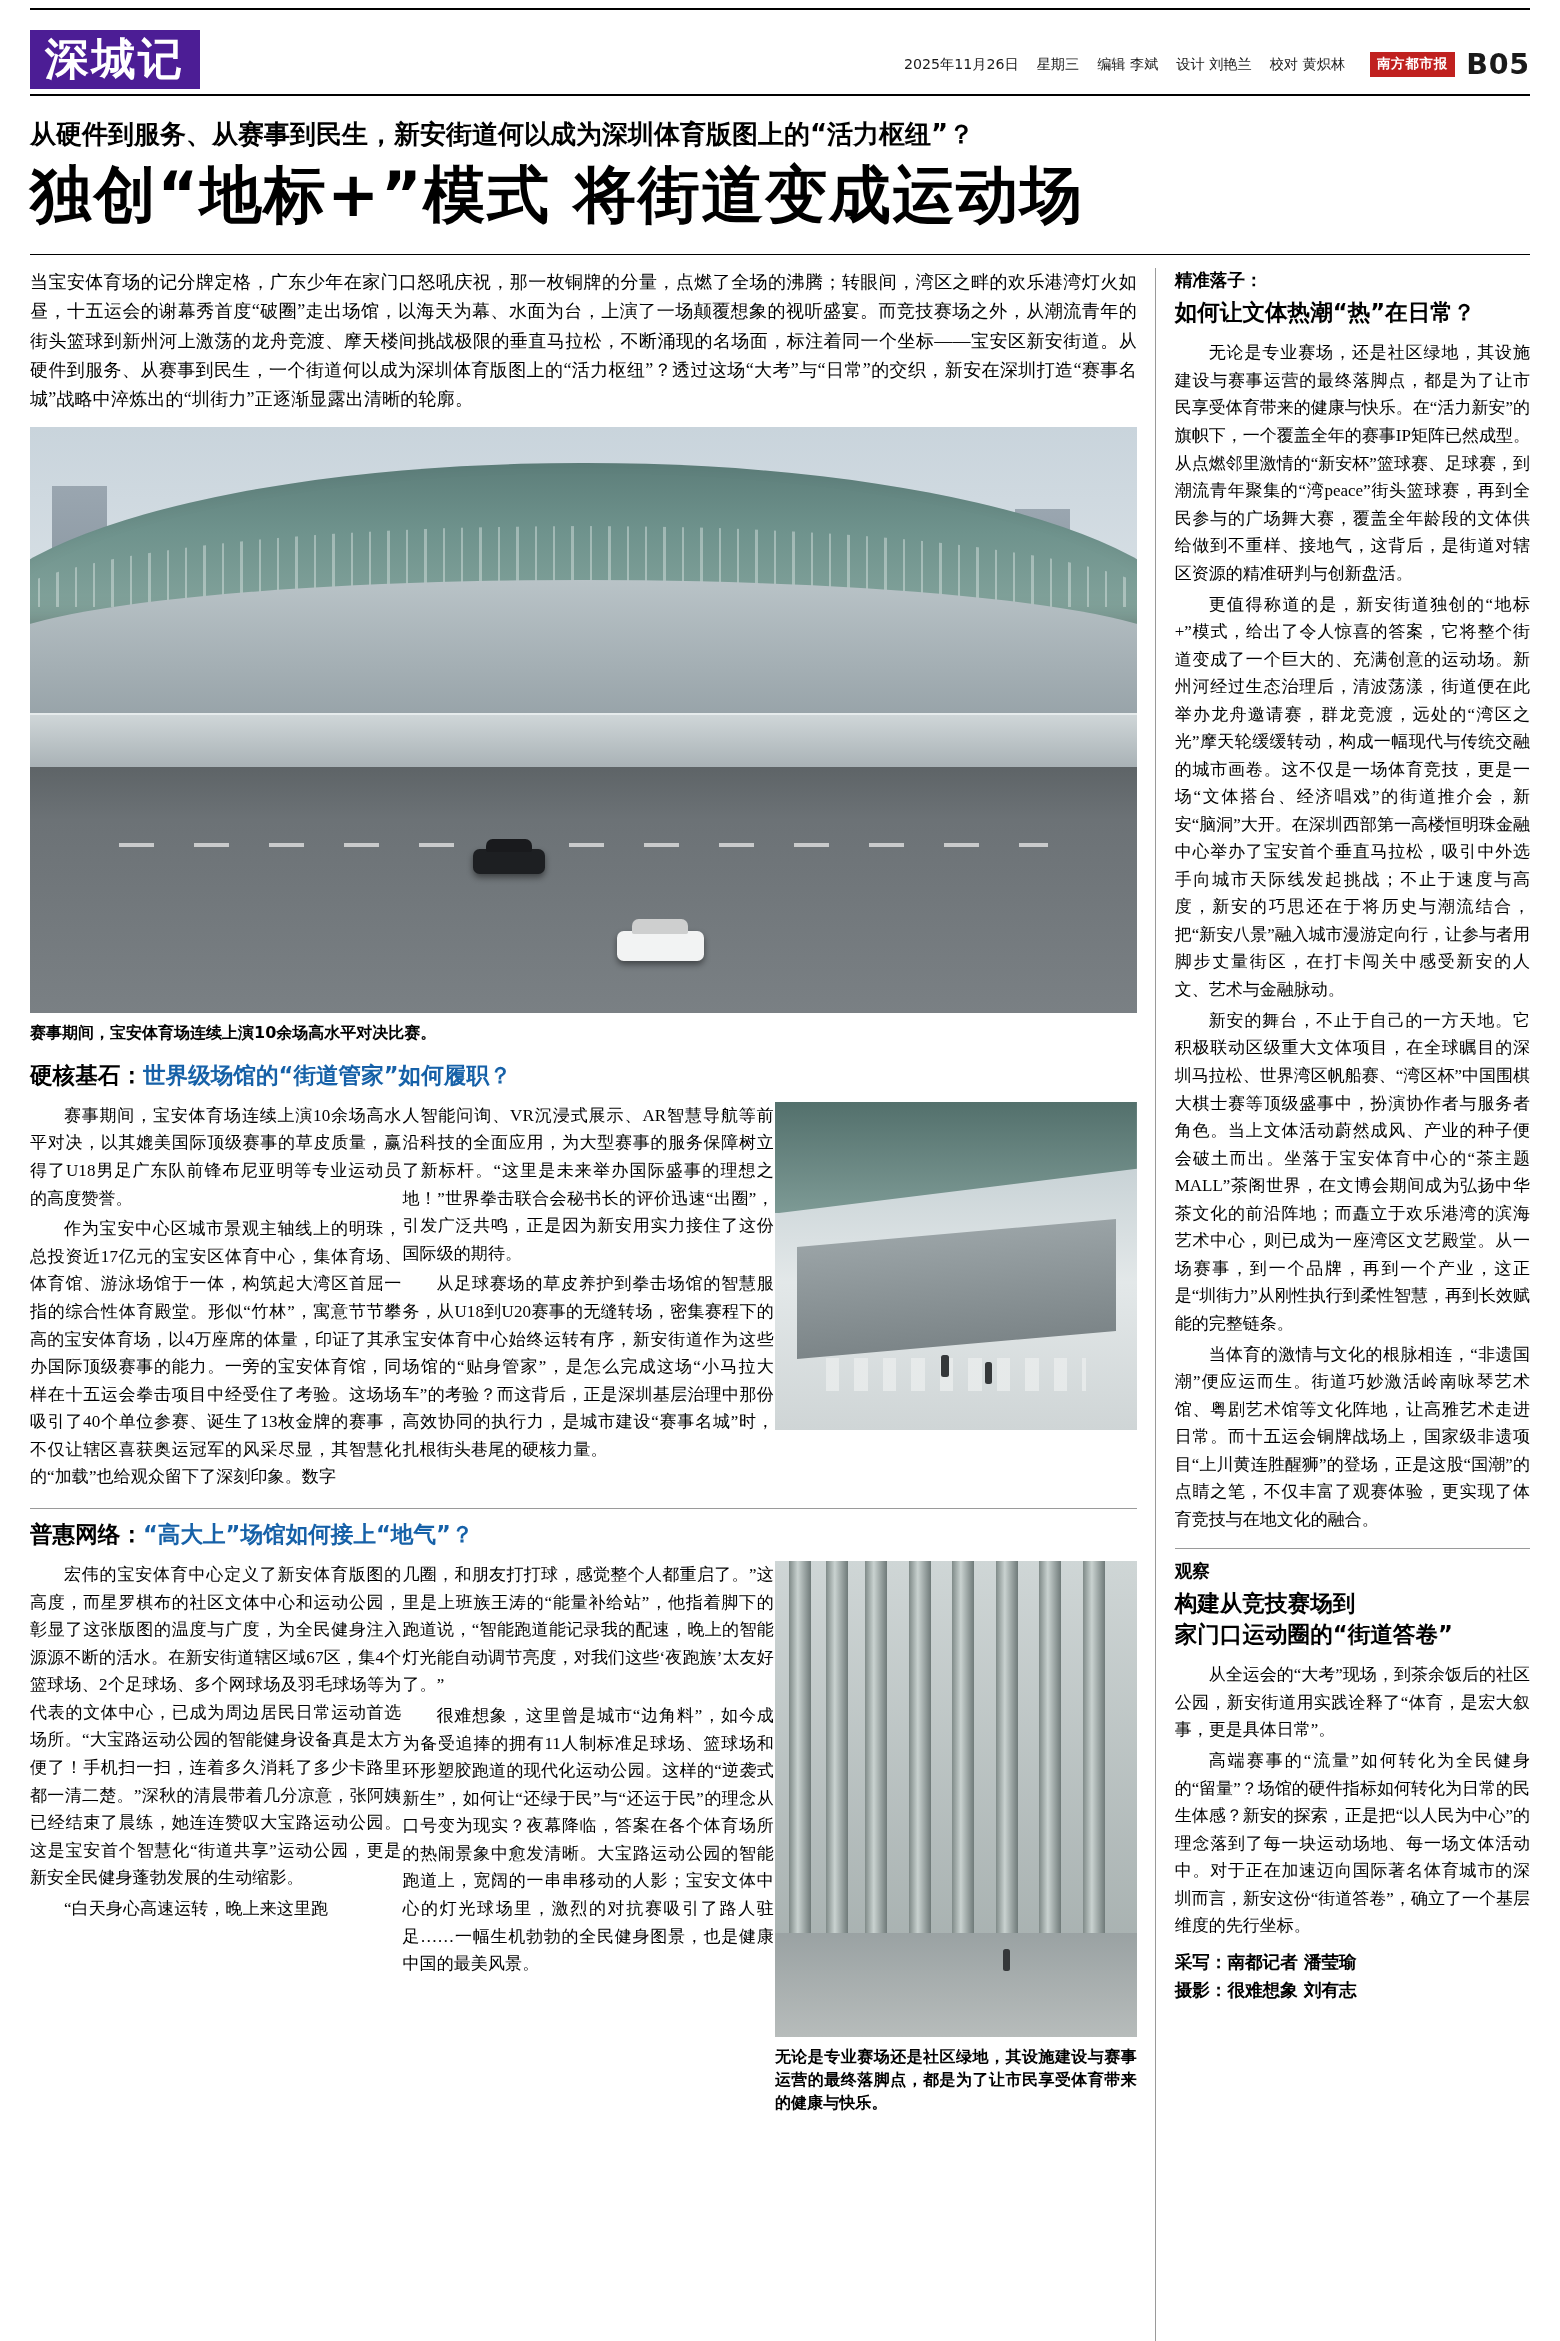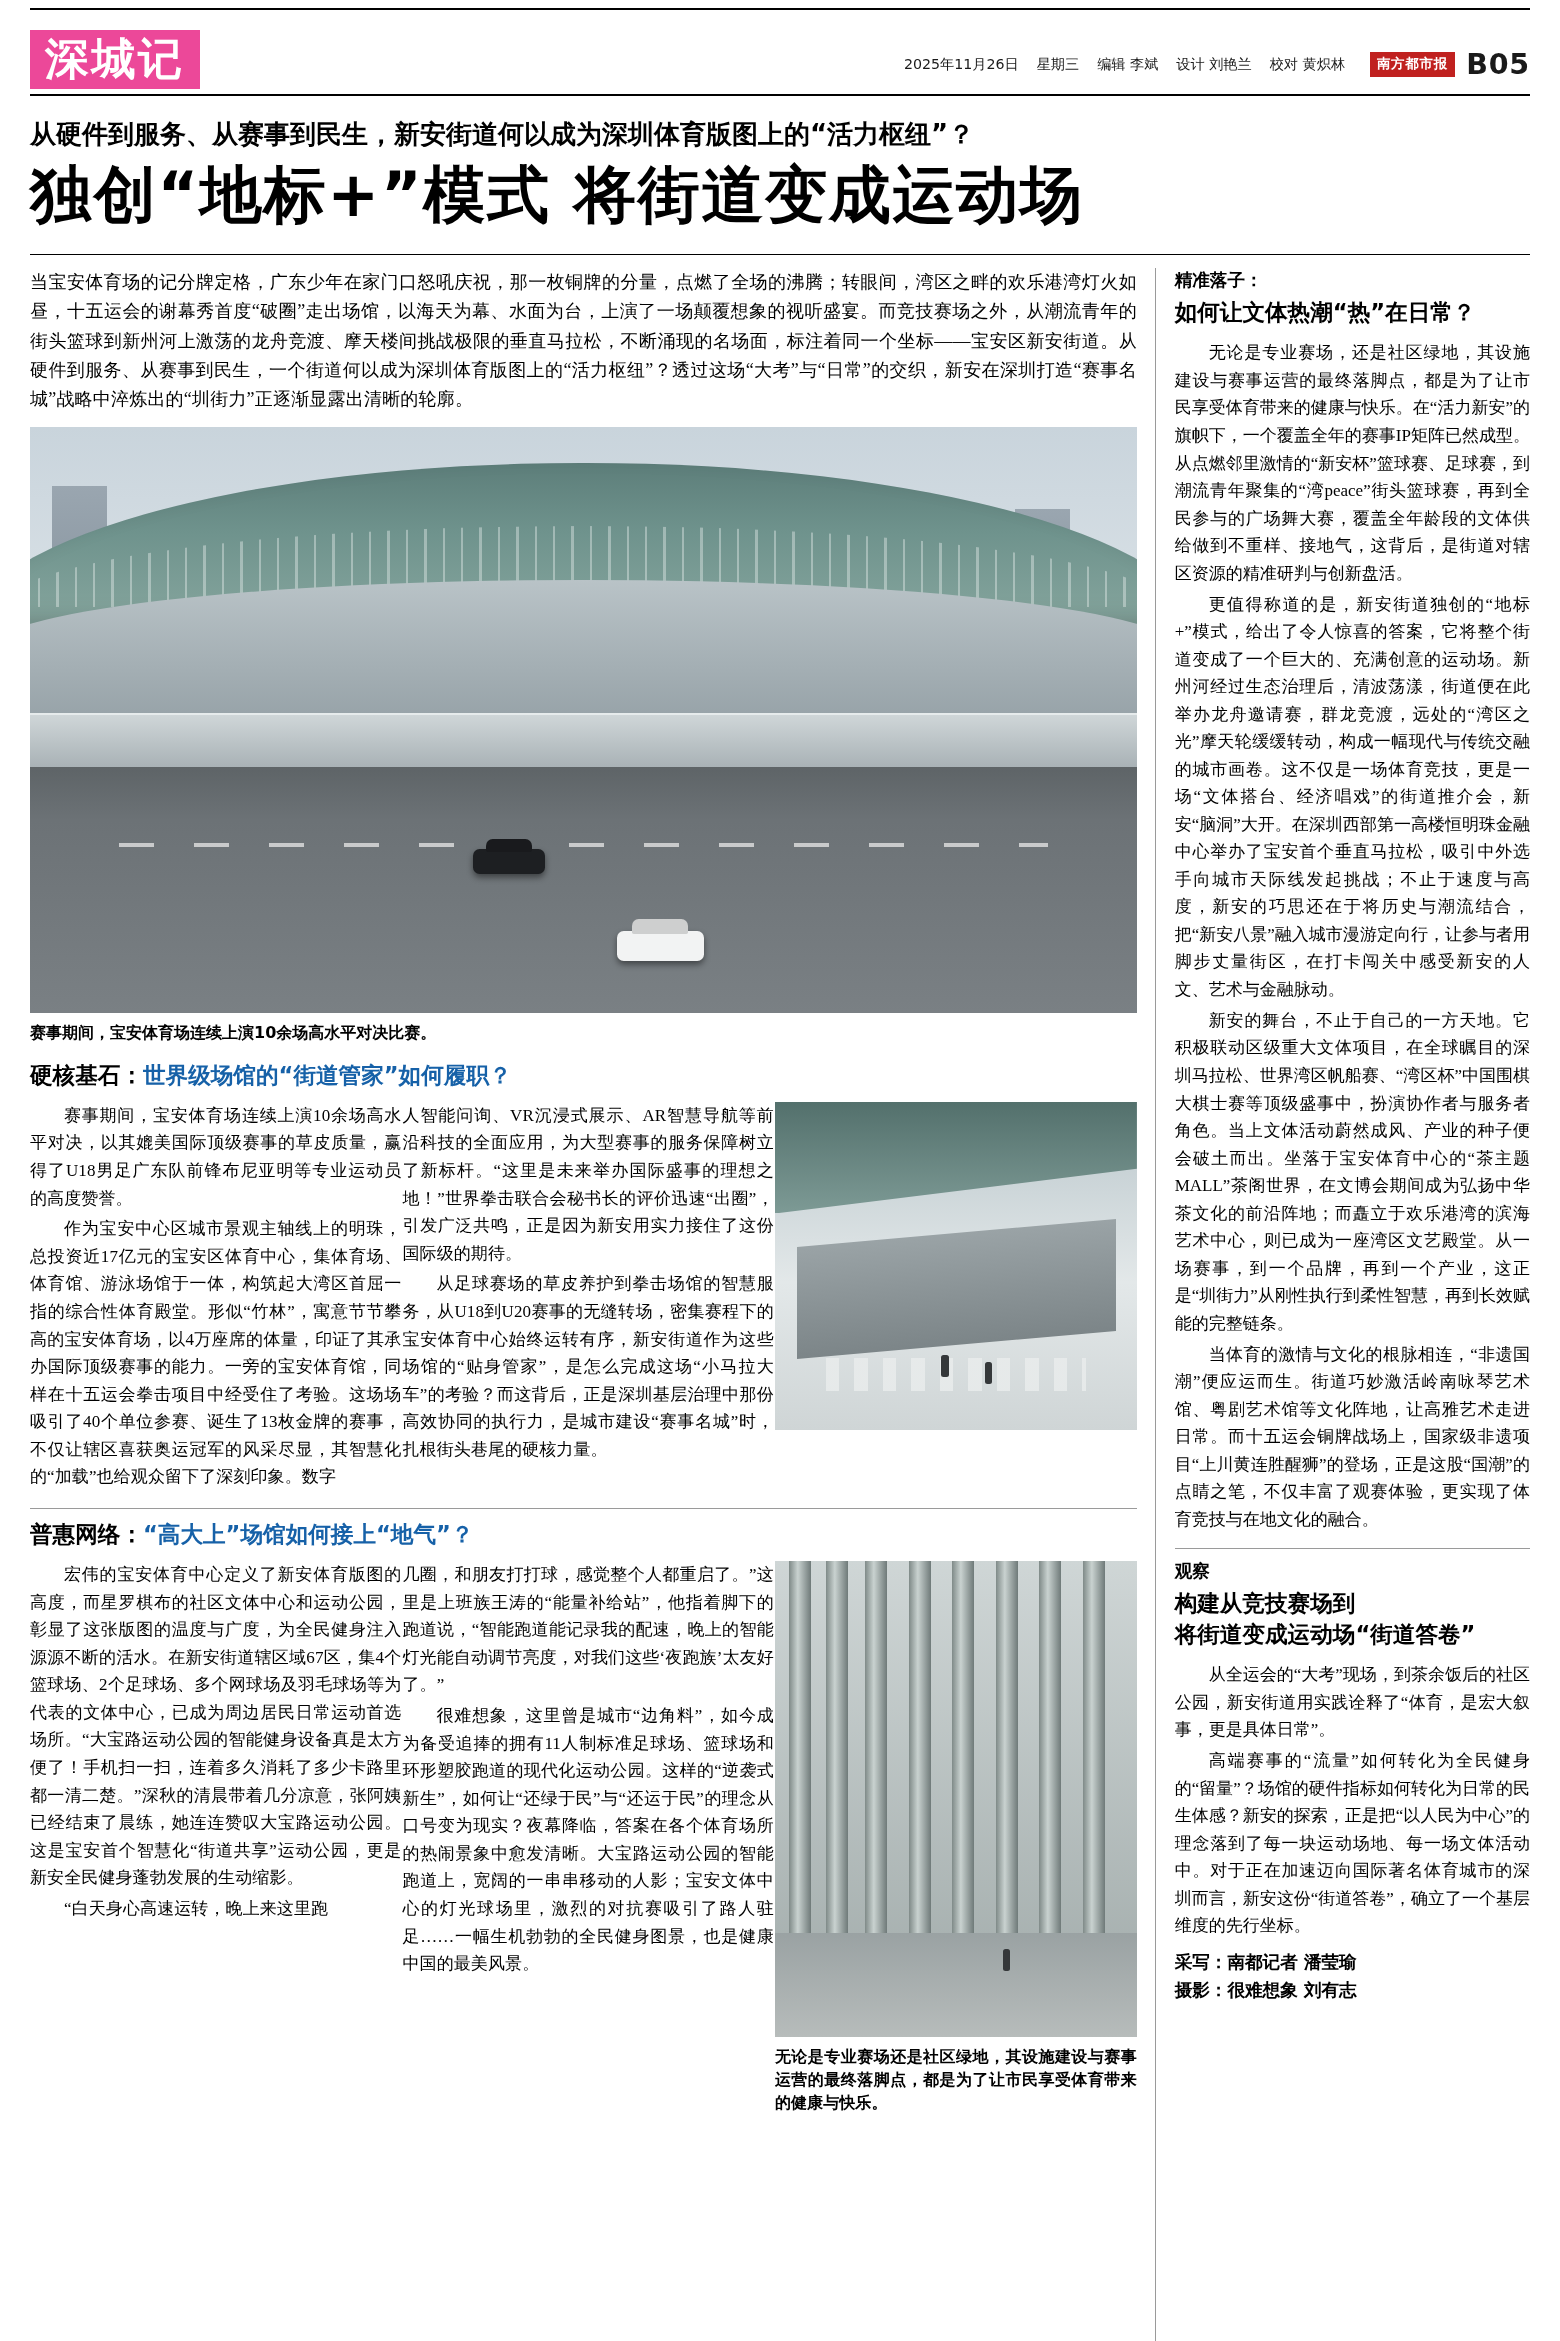--- a/index.html
+++ b/index.html
@@ -31,21 +31,21 @@
   }
   .masthead-rule-top {
     position: absolute;
     left: 0; right: 0; top: 8.4px;
     height: 1.7px;
     background: #000;
   }
   .logo-box {
     position: relative;
     margin-bottom: 5px;
-    background: #ec4899;
+    background: #4c1d95;
     color: #fff;
     padding: 6.7px 15px 8.4px 15px;
     font-family: "DejaVu Sans", "Liberation Sans", sans-serif;
     font-weight: bold;
     font-size: 44px;
     letter-spacing: 2.5px;
     line-height: 1;
   }
   .masthead-right {
     margin-left: auto;
@@ -383,21 +383,21 @@
       <div class="rc-body">
         <p>无论是专业赛场，还是社区绿地，其设施建设与赛事运营的最终落脚点，都是为了让市民享受体育带来的健康与快乐。在“活力新安”的旗帜下，一个覆盖全年的赛事IP矩阵已然成型。从点燃邻里激情的“新安杯”篮球赛、足球赛，到潮流青年聚集的“湾peace”街头篮球赛，再到全民参与的广场舞大赛，覆盖全年龄段的文体供给做到不重样、接地气，这背后，是街道对辖区资源的精准研判与创新盘活。</p>
         <p>更值得称道的是，新安街道独创的“地标+”模式，给出了令人惊喜的答案，它将整个街道变成了一个巨大的、充满创意的运动场。新州河经过生态治理后，清波荡漾，街道便在此举办龙舟邀请赛，群龙竞渡，远处的“湾区之光”摩天轮缓缓转动，构成一幅现代与传统交融的城市画卷。这不仅是一场体育竞技，更是一场“文体搭台、经济唱戏”的街道推介会，新安“脑洞”大开。在深圳西部第一高楼恒明珠金融中心举办了宝安首个垂直马拉松，吸引中外选手向城市天际线发起挑战；不止于速度与高度，新安的巧思还在于将历史与潮流结合，把“新安八景”融入城市漫游定向行，让参与者用脚步丈量街区，在打卡闯关中感受新安的人文、艺术与金融脉动。</p>
         <p>新安的舞台，不止于自己的一方天地。它积极联动区级重大文体项目，在全球瞩目的深圳马拉松、世界湾区帆船赛、“湾区杯”中国围棋大棋士赛等顶级盛事中，扮演协作者与服务者角色。当上文体活动蔚然成风、产业的种子便会破土而出。坐落于宝安体育中心的“茶主题MALL”茶阁世界，在文博会期间成为弘扬中华茶文化的前沿阵地；而矗立于欢乐港湾的滨海艺术中心，则已成为一座湾区文艺殿堂。从一场赛事，到一个品牌，再到一个产业，这正是“圳街力”从刚性执行到柔性智慧，再到长效赋能的完整链条。</p>
         <p>当体育的激情与文化的根脉相连，“非遗国潮”便应运而生。街道巧妙激活岭南咏琴艺术馆、粤剧艺术馆等文化阵地，让高雅艺术走进日常。而十五运会铜牌战场上，国家级非遗项目“上川黄连胜醒狮”的登场，正是这股“国潮”的点睛之笔，不仅丰富了观赛体验，更实现了体育竞技与在地文化的融合。</p>
       </div>
 
       <div class="rc-rule"></div>
       <div class="rc-label">观察</div>
       <div class="rc-head" style="white-space:pre-line;">构建从竞技赛场到
-将街道变成运动场“街道答卷”</div>
+家门口运动圈的“街道答卷”</div>
       <div class="rc-body">
         <p>从全运会的“大考”现场，到茶余饭后的社区公园，新安街道用实践诠释了“体育，是宏大叙事，更是具体日常”。</p>
         <p>高端赛事的“流量”如何转化为全民健身的“留量”？场馆的硬件指标如何转化为日常的民生体感？新安的探索，正是把“以人民为中心”的理念落到了每一块运动场地、每一场文体活动中。对于正在加速迈向国际著名体育城市的深圳而言，新安这份“街道答卷”，确立了一个基层维度的先行坐标。</p>
       </div>
 
       <div class="byline">
         <div>采写：南都记者 潘莹瑜</div>
         <div>摄影：很难想象 刘有志</div>
       </div>
     </div>

